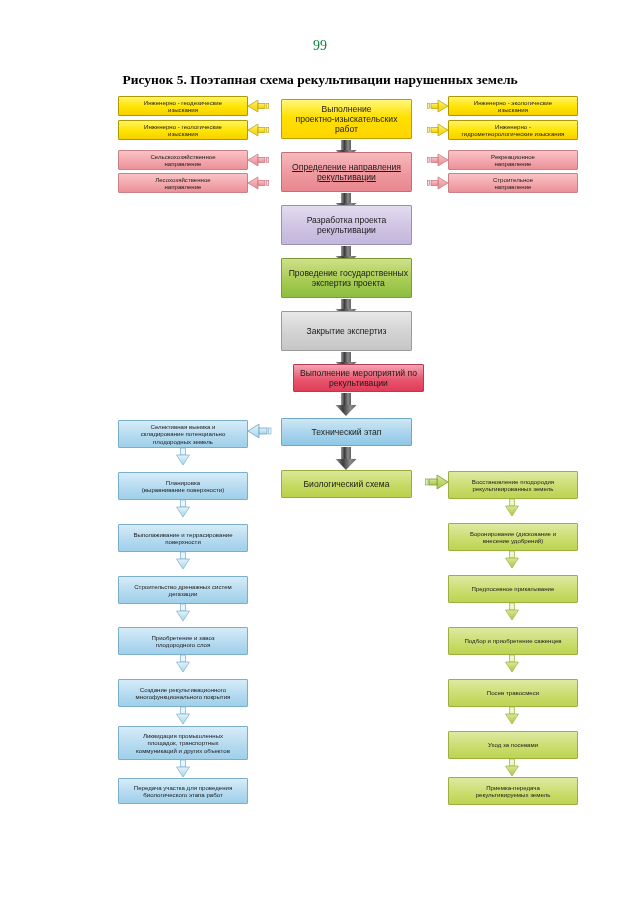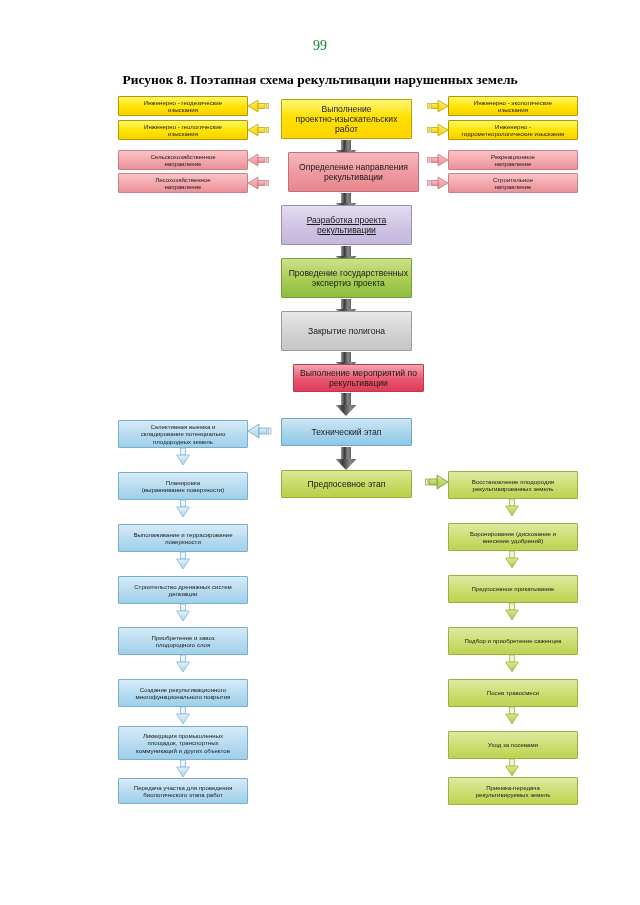--- a/index.html
+++ b/index.html
@@ -45,35 +45,35 @@
   
   .box.center { font-size: 8.6px; }
   .box.side   { font-size: 6.1px; }
 
   
   .f-yellow  { background: linear-gradient(180deg,#fff77a 0%,#ffe000 45%,#ffd400 100%); border: 1px solid #b8a000; }
   .f-yellow-s{ background: linear-gradient(180deg,#fff465 0%,#ffe400 55%,#f7d000 100%); border: 1px solid #b09800; }
   .f-pink    { background: linear-gradient(180deg,#f6b9bc 0%,#ef9ba1 50%,#e8868f 100%); border: 1px solid #c4707a; }
   .f-pink-s  { background: linear-gradient(180deg,#f9c3c6 0%,#f2a5ab 60%,#eb9098 100%); border: 1px solid #c98189; }
   .f-red     { background: linear-gradient(180deg,#f3a6b2 0%,#e8576f 55%,#e03c58 100%); border: 1px solid #b83a50; }
-  .f-purple  { background: linear-gradient(180deg,#e3dcef 0%,#cfc4e3 55%,#c3b6dc 100%); border: 1px solid #9b8fb5; text-decoration: underline; }
+  .f-purple  { background: linear-gradient(180deg,#e3dcef 0%,#cfc4e3 55%,#c3b6dc 100%); border: 1px solid #9b8fb5; }
   .f-green   { background: linear-gradient(180deg,#cfe08a 0%,#a8cc54 55%,#8cbe3f 100%); border: 1px solid #7a9c35; justify-content: flex-end; }
   .f-gray    { background: linear-gradient(180deg,#e8e8e8 0%,#d2d2d2 55%,#c6c6c6 100%); border: 1px solid #9a9a9a; }
   .f-blue    { background: linear-gradient(180deg,#cfe7f5 0%,#a8d4ec 55%,#8ec8e6 100%); border: 1px solid #6fa7c4; }
   .f-blue-s  { background: linear-gradient(180deg,#d6ecf8 0%,#b3d9ef 60%,#9fd0ea 100%); border: 1px solid #7aaec9; }
   .f-olive   { background: linear-gradient(180deg,#dbe79a 0%,#c6da63 55%,#b9d14c 100%); border: 1px solid #9aad3c; }
   .f-olive-s { background: linear-gradient(180deg,#dfe9a2 0%,#c9dc6c 60%,#bcd352 100%); border: 1px solid #9cb040; }
 
   .svgl { position: absolute; top: 0; left: 0; width: 640px; height: 905px; pointer-events: none; }
 </style>
 </head>
 <body>
 
 <div class="page-number">99</div>
-<div class="fig-title">Рисунок 8. Поэтапная схема рекультивации нарушенных земель</div>
+<div class="fig-title">Рисунок 5. Поэтапная схема рекультивации нарушенных земель</div>
 
 <div class="canvas">
 
   <svg class="svgl" viewBox="0 0 640 905">
     <defs>
       <linearGradient id="gcenter" x1="0" y1="0" x2="1" y2="0">
         <stop offset="0%" stop-color="#9a9a9a"></stop>
         <stop offset="35%" stop-color="#3d3d3d"></stop>
         <stop offset="70%" stop-color="#8a8a8a"></stop>
         <stop offset="100%" stop-color="#5f5f5f"></stop>
@@ -251,40 +251,40 @@
       <g>
           <rect x="509.5" y="759" width="5" height="7" fill="#eff6cf" stroke="#9cb040" stroke-width="0.7"></rect>
           <polygon points="505.5,766 518.5,766 512,776" fill="url(#ggreen)" stroke="#9cb040" stroke-width="0.7"></polygon>
         </g>
     </g>
   </svg>
 
   <div class="box center f-yellow" style="left:281px; top:99px; width:131px; height:40px;">
     <span>Выполнение<br>проектно-изыскательских работ</span>
   </div>
-  <div class="box center f-pink" style="left:288px; top:152px; width:131px; height:40px;">
+  <div class="box center f-pink" style="left:281px; top:152px; width:131px; height:40px;text-decoration:underline;">
     <span>Определение направления<br>рекультивации</span>
   </div>
   <div class="box center f-purple" style="left:281px; top:205px; width:131px; height:40px;">
     <span>Разработка проекта<br>рекультивации</span>
   </div>
   <div class="box center f-green" style="left:281px; top:258px; width:131px; height:40px;">
     <span>Проведение государственных<br>экспертиз проекта</span>
   </div>
   <div class="box center f-gray" style="left:281px; top:311px; width:131px; height:40px;">
-    <span>Закрытие полигона</span>
+    <span>Закрытие экспертиз</span>
   </div>
   <div class="box center f-red" style="left:281px; top:364px; width:131px; height:28px;margin-left:12px;">
     <span>Выполнение мероприятий по<br>рекультивации</span>
   </div>
   <div class="box center f-blue" style="left:281px; top:418px; width:131px; height:28px;">
     <span>Технический этап</span>
   </div>
   <div class="box center f-olive" style="left:281px; top:470px; width:131px; height:28px;">
-    <span>Предпосевное этап</span>
+    <span>Биологический схема</span>
   </div>
 
   <div class="box side f-yellow-s" style="left:118px; top:96px; width:130px; height:20px;">
     <span>Инженерно - геодезические<br>изыскания</span>
   </div>
   <div class="box side f-yellow-s" style="left:118px; top:120px; width:130px; height:20px;">
     <span>Инженерно - геологические<br>изыскания</span>
   </div>
   <div class="box side f-yellow-s" style="left:448px; top:96px; width:130px; height:20px;">
     <span>Инженерно - экологические<br>изыскания</span>

